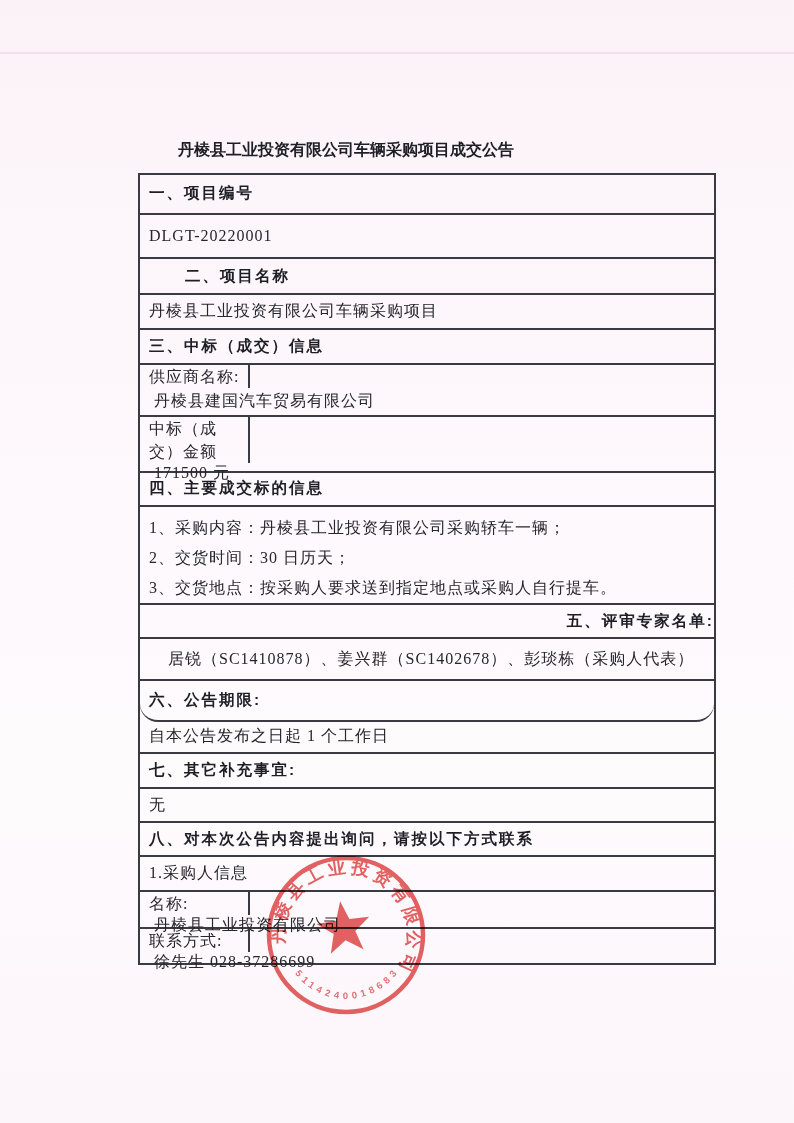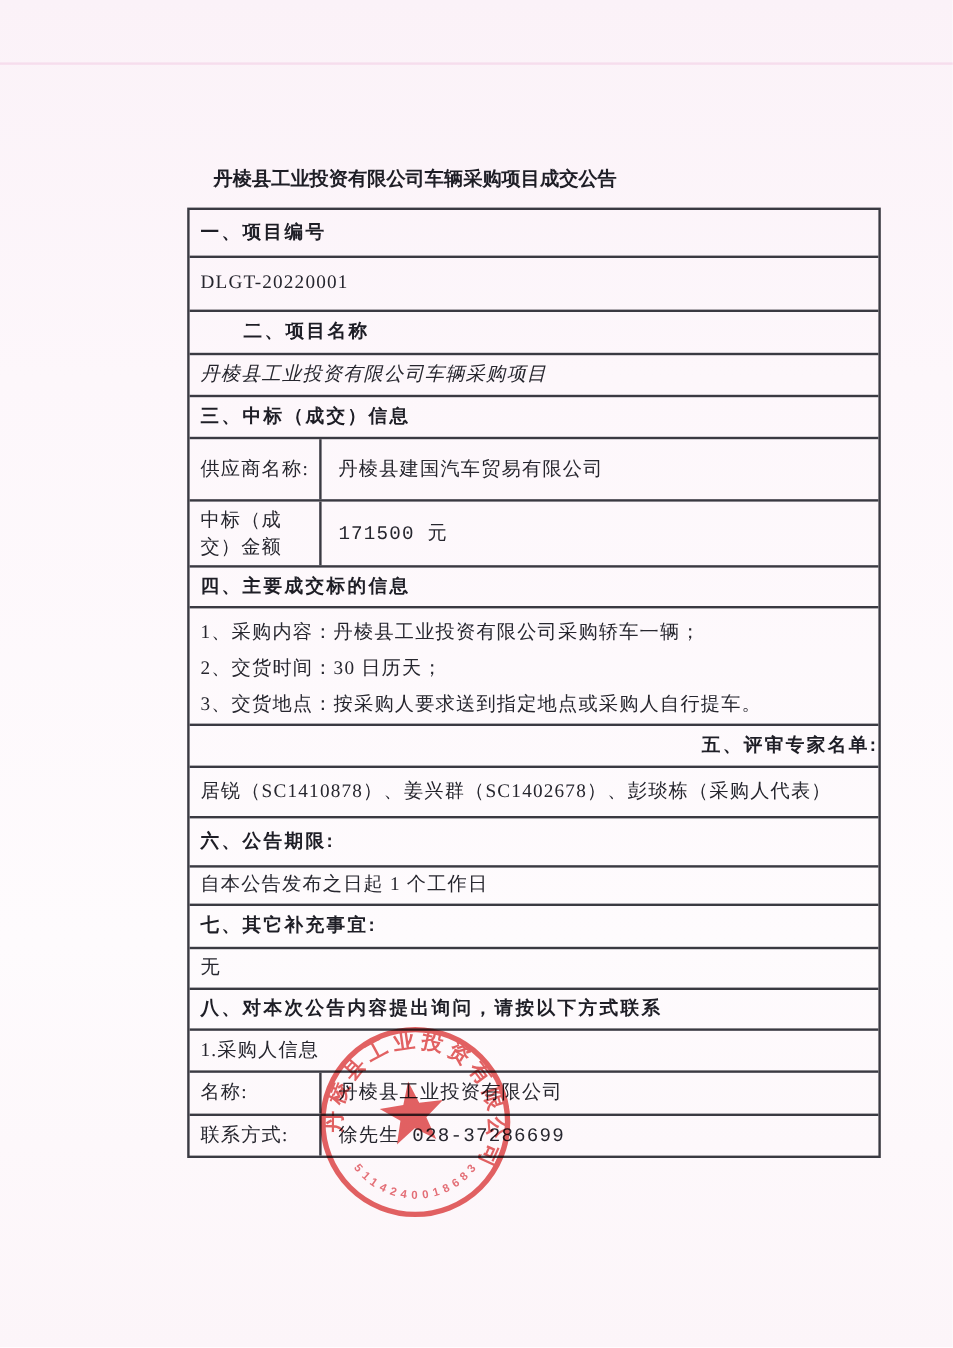--- a/index.html
+++ b/index.html
@@ -17,53 +17,53 @@
     position:absolute;left:0;top:52px;width:794px;height:2px;
     background:#f4d6e8;opacity:.75;
   }
   .title{
     position:absolute;left:178px;top:134px;width:440px;height:32px;
     margin:0;font-family:"Liberation Sans","DejaVu Sans",sans-serif;
     font-size:16px;font-weight:bold;letter-spacing:0;line-height:32px;
     white-space:nowrap;color:#1e1e26;
   }
   .doc-table{
-    position:absolute;left:156px;top:173px;width:578px;height:792px;
+    position:absolute;left:138px;top:173px;width:578px;height:792px;
     border:2px solid #3a3a42;box-sizing:border-box;
     display:flex;flex-direction:column;
     background:transparent;
   }
   .row{
     box-sizing:border-box;border-bottom:2px solid #3a3a42;
     display:flex;align-items:center;
   }
   .row:last-child{border-bottom:none;}
   .row .htext{
     font-family:"Liberation Sans","DejaVu Sans",sans-serif;
     font-weight:bold;font-size:15.5px;letter-spacing:2px;
     padding-left:9px;white-space:nowrap;color:#1e1e26;
   }
   .row .ctext{
     font-size:16px;letter-spacing:1px;padding-left:9px;white-space:nowrap;
   }
-  .row.pair{align-items:stretch;}
+  .row.pair{align-items:stretch;flex-direction:column;}
   .cell{box-sizing:border-box;display:flex;align-items:center;}
   .cell.label{
     width:110px;border-right:2px solid #3a3a42;
     padding-left:9px;font-size:16px;letter-spacing:1px;line-height:23px;
   }
-  .cell.value{flex:1;padding-left:14px;font-size:16px;letter-spacing:1px;font-family:Liberation Mono, monospace;}
+  .cell.value{flex:1;padding-left:14px;font-size:16px;letter-spacing:1px;}
   .row.lines{display:block;padding:6px 0 0 9px;}
   .row.lines .line{
     display:block;font-size:16px;letter-spacing:1px;line-height:30px;white-space:nowrap;
   }
   
-  .r0{height:41px;} .r1{height:46px;font-family:Liberation Serif, serif;} .r2{height:37px;padding-left:36px;} .r3{height:36px;font-style:italic;}
+  .r0{height:41px;} .r1{height:46px;font-family:Liberation Serif, serif;} .r2{height:37px;padding-left:36px;} .r3{height:36px;}
   .r4{height:36px;} .r5{height:54px;} .r6{height:56px;} .r7{height:35px;}
-  .r8{height:99px;} .r9{height:36px;justify-content:flex-end;} .r10{height:43px;} .r11{height:42px;}
+  .r8{height:99px;} .r9{height:36px;justify-content:flex-end;} .r10{height:43px;padding-left:19px;} .r11{height:42px;border-radius:18px;}
   .r12{height:33px;} .r13{height:37px;} .r14{height:35px;} .r15{height:35px;}
   .r16{height:36px;} .r17{height:37px;} .r18{height:34px;}
   .seal{
     position:absolute;left:258px;top:848px;width:180px;height:176px;
     mix-blend-mode:multiply;opacity:.9;pointer-events:none;
   }
   .seal text{
     font-family:"Liberation Sans","DejaVu Sans",sans-serif;font-weight:bold;
   }
 </style>

